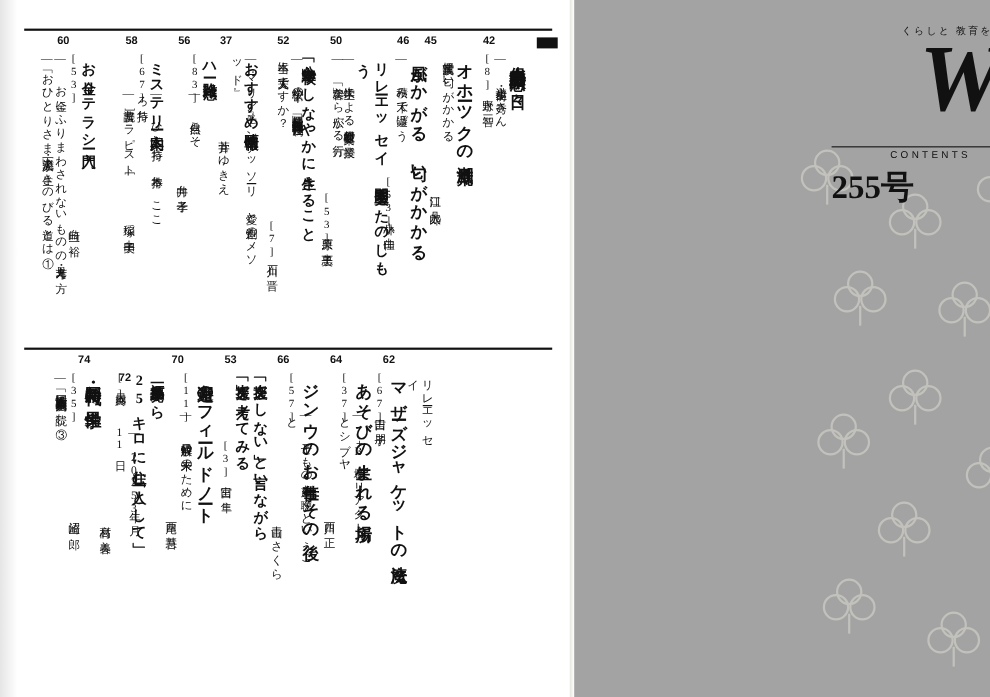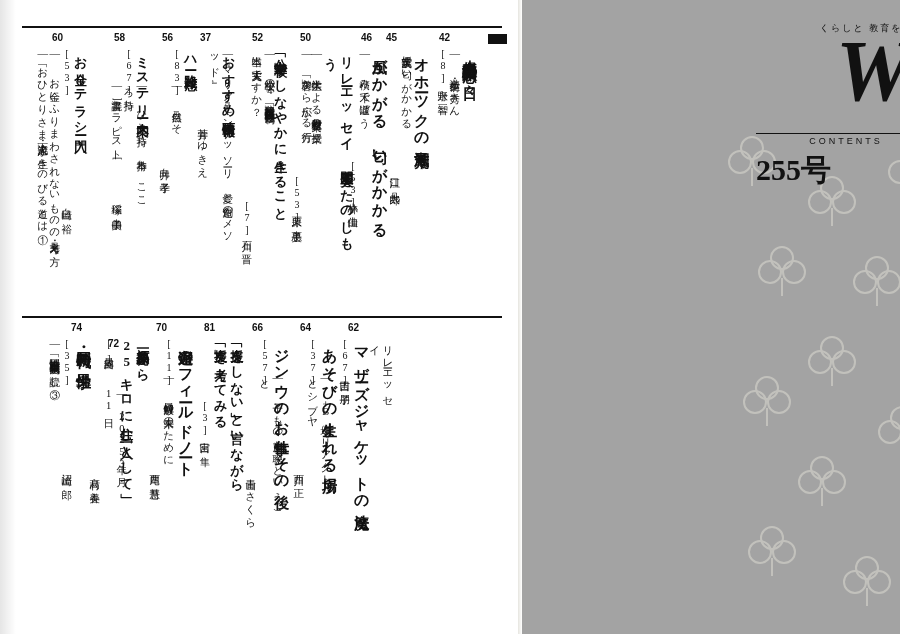--- a/index.html
+++ b/index.html
@@ -184,21 +184,21 @@
     <div class="entry kicker" style="left:306px;top:338px;height:30px;">[37]</div>
     <div class="entry sub" style="left:306px;top:372px;height:110px;">― ＋B場とリアクトとシブヤ</div>
     <div class="entry author" style="left:292px;top:466px;height:70px;">西川 正</div>
 
     <div class="pgnum" style="left:252px;top:322px;">66</div>
     <div class="entry title" style="left:272px;top:338px;height:180px;">ジンウのお仕事、その後</div>
     <div class="entry kicker" style="left:258px;top:338px;height:30px;">[57]</div>
     <div class="entry sub" style="left:258px;top:372px;height:140px;">― 子どもの声を聴くということ</div>
     <div class="entry author" style="left:244px;top:470px;height:80px;">青山 さくら</div>
 
-    <div class="pgnum" style="left:204px;top:322px;">81</div>
+    <div class="pgnum" style="left:204px;top:322px;">53</div>
     <div class="entry title-sm" style="left:212px;top:338px;height:180px;white-space:pre-line;">「支援をしない」と言いながら
 「支援」を考えてみる</div>
     <div class="entry kicker" style="left:198px;top:400px;height:30px;">[3]</div>
     <div class="entry author" style="left:198px;top:434px;height:80px;">宮田 隼</div>
 
     <div class="pgnum" style="left:156px;top:322px;">70</div>
     <div class="entry title" style="left:176px;top:338px;height:180px;">邂逅のフィールドノート</div>
     <div class="entry kicker" style="left:162px;top:338px;height:30px;">[11]</div>
     <div class="entry sub" style="left:162px;top:372px;height:130px;">― 韓日解放の未来のために</div>
     <div class="entry author" style="left:148px;top:466px;height:80px;">西尾 慧吾</div>

